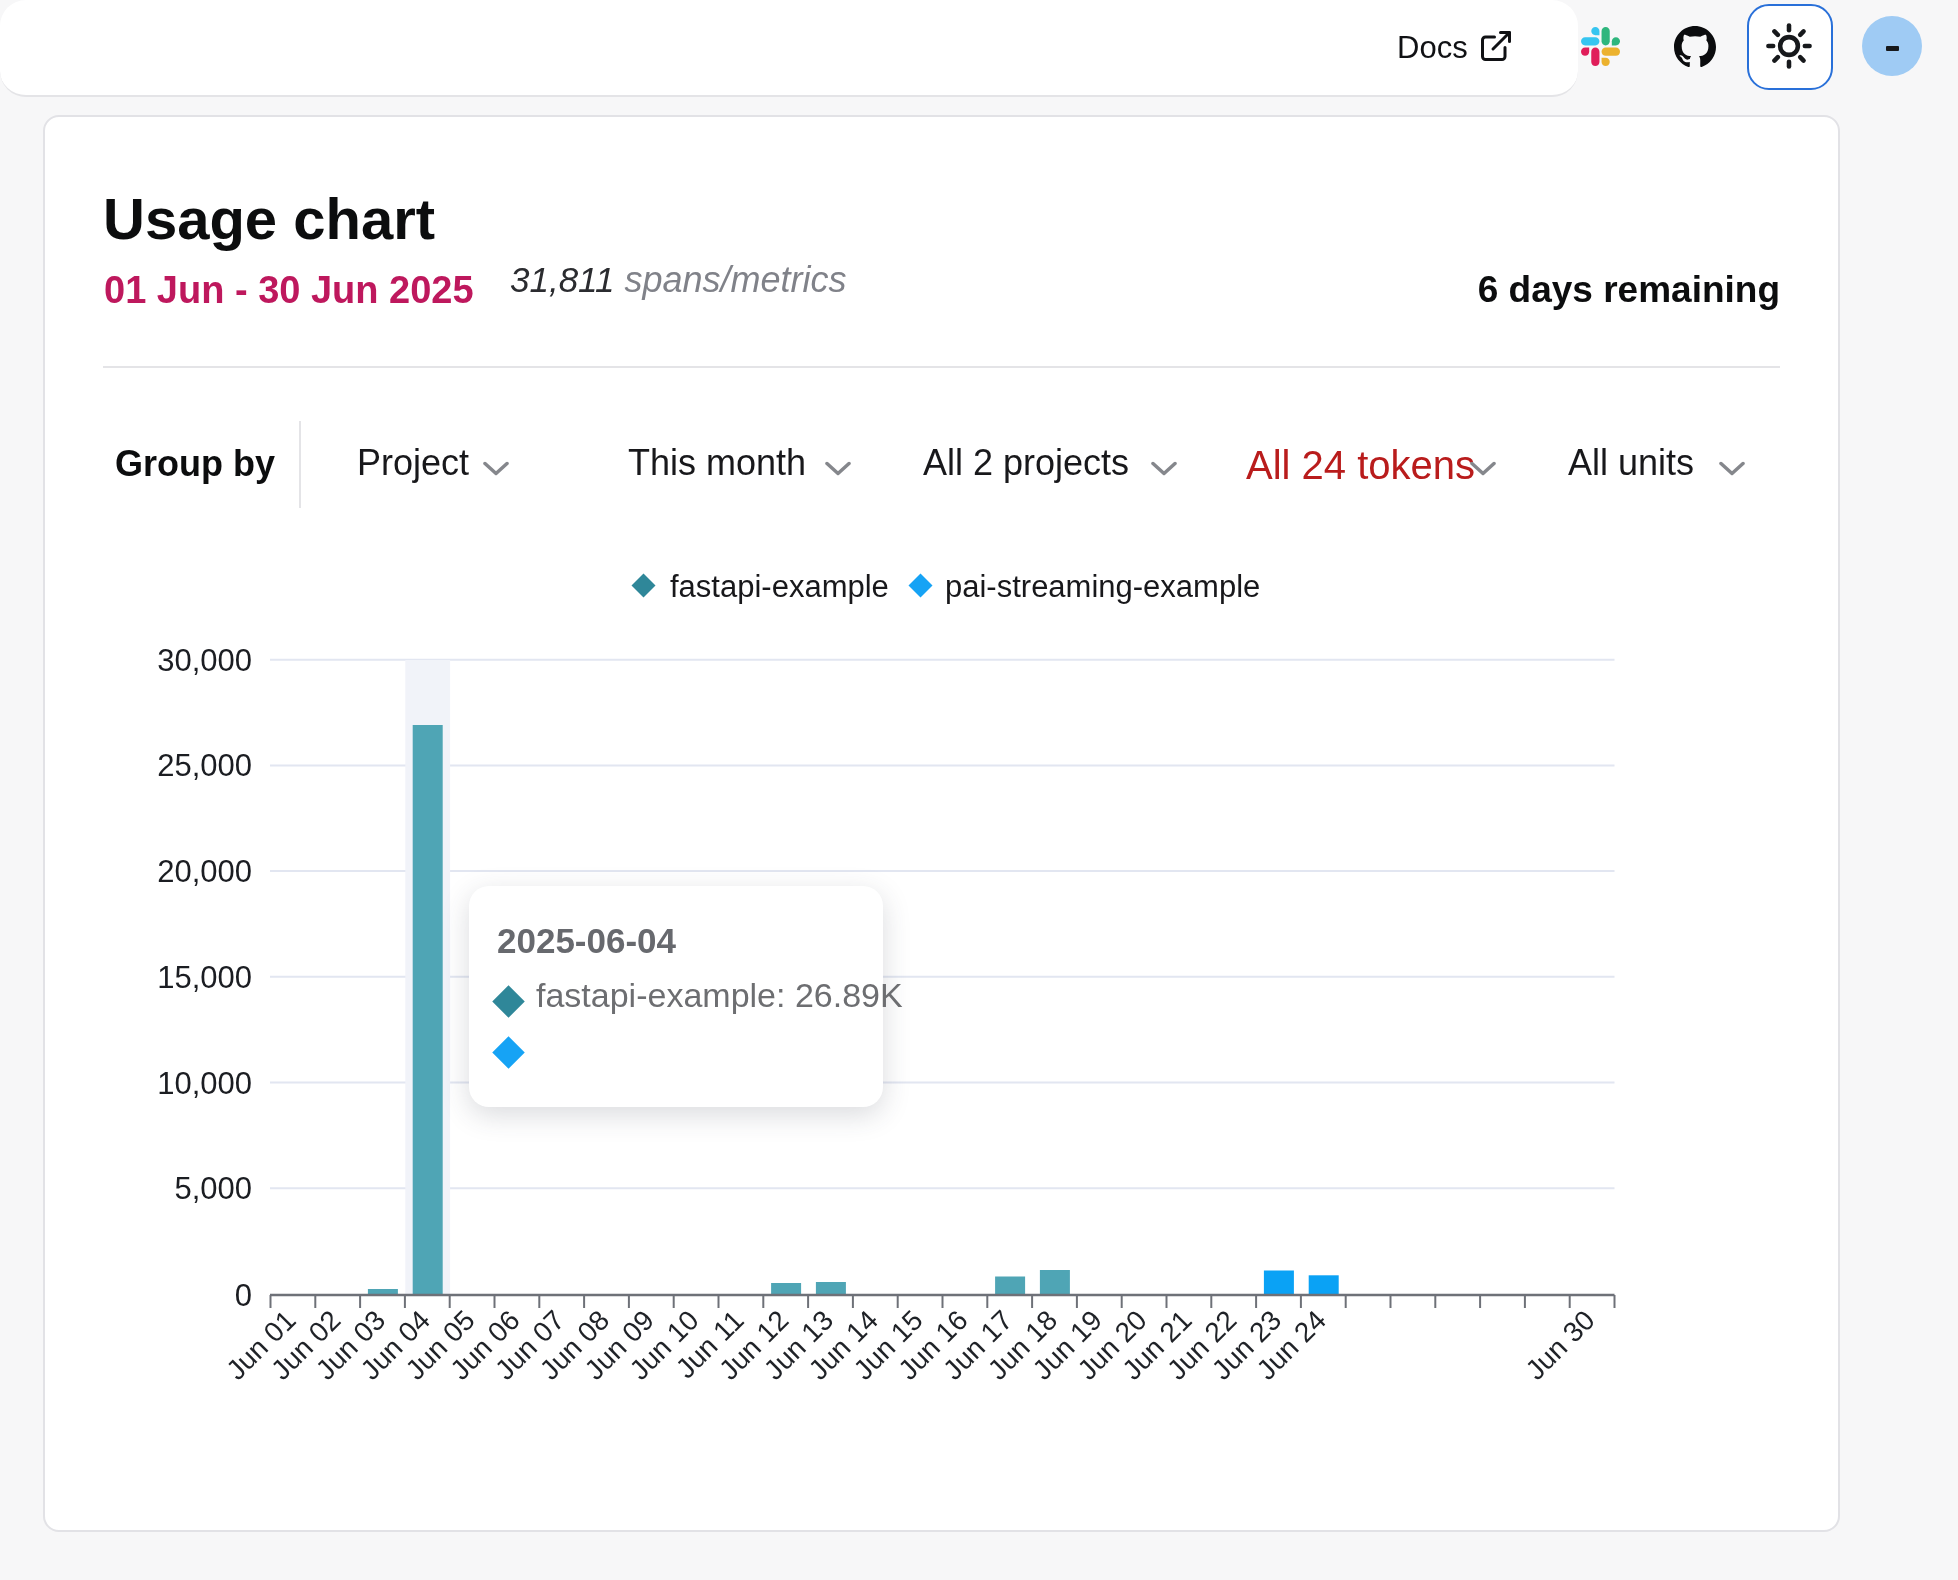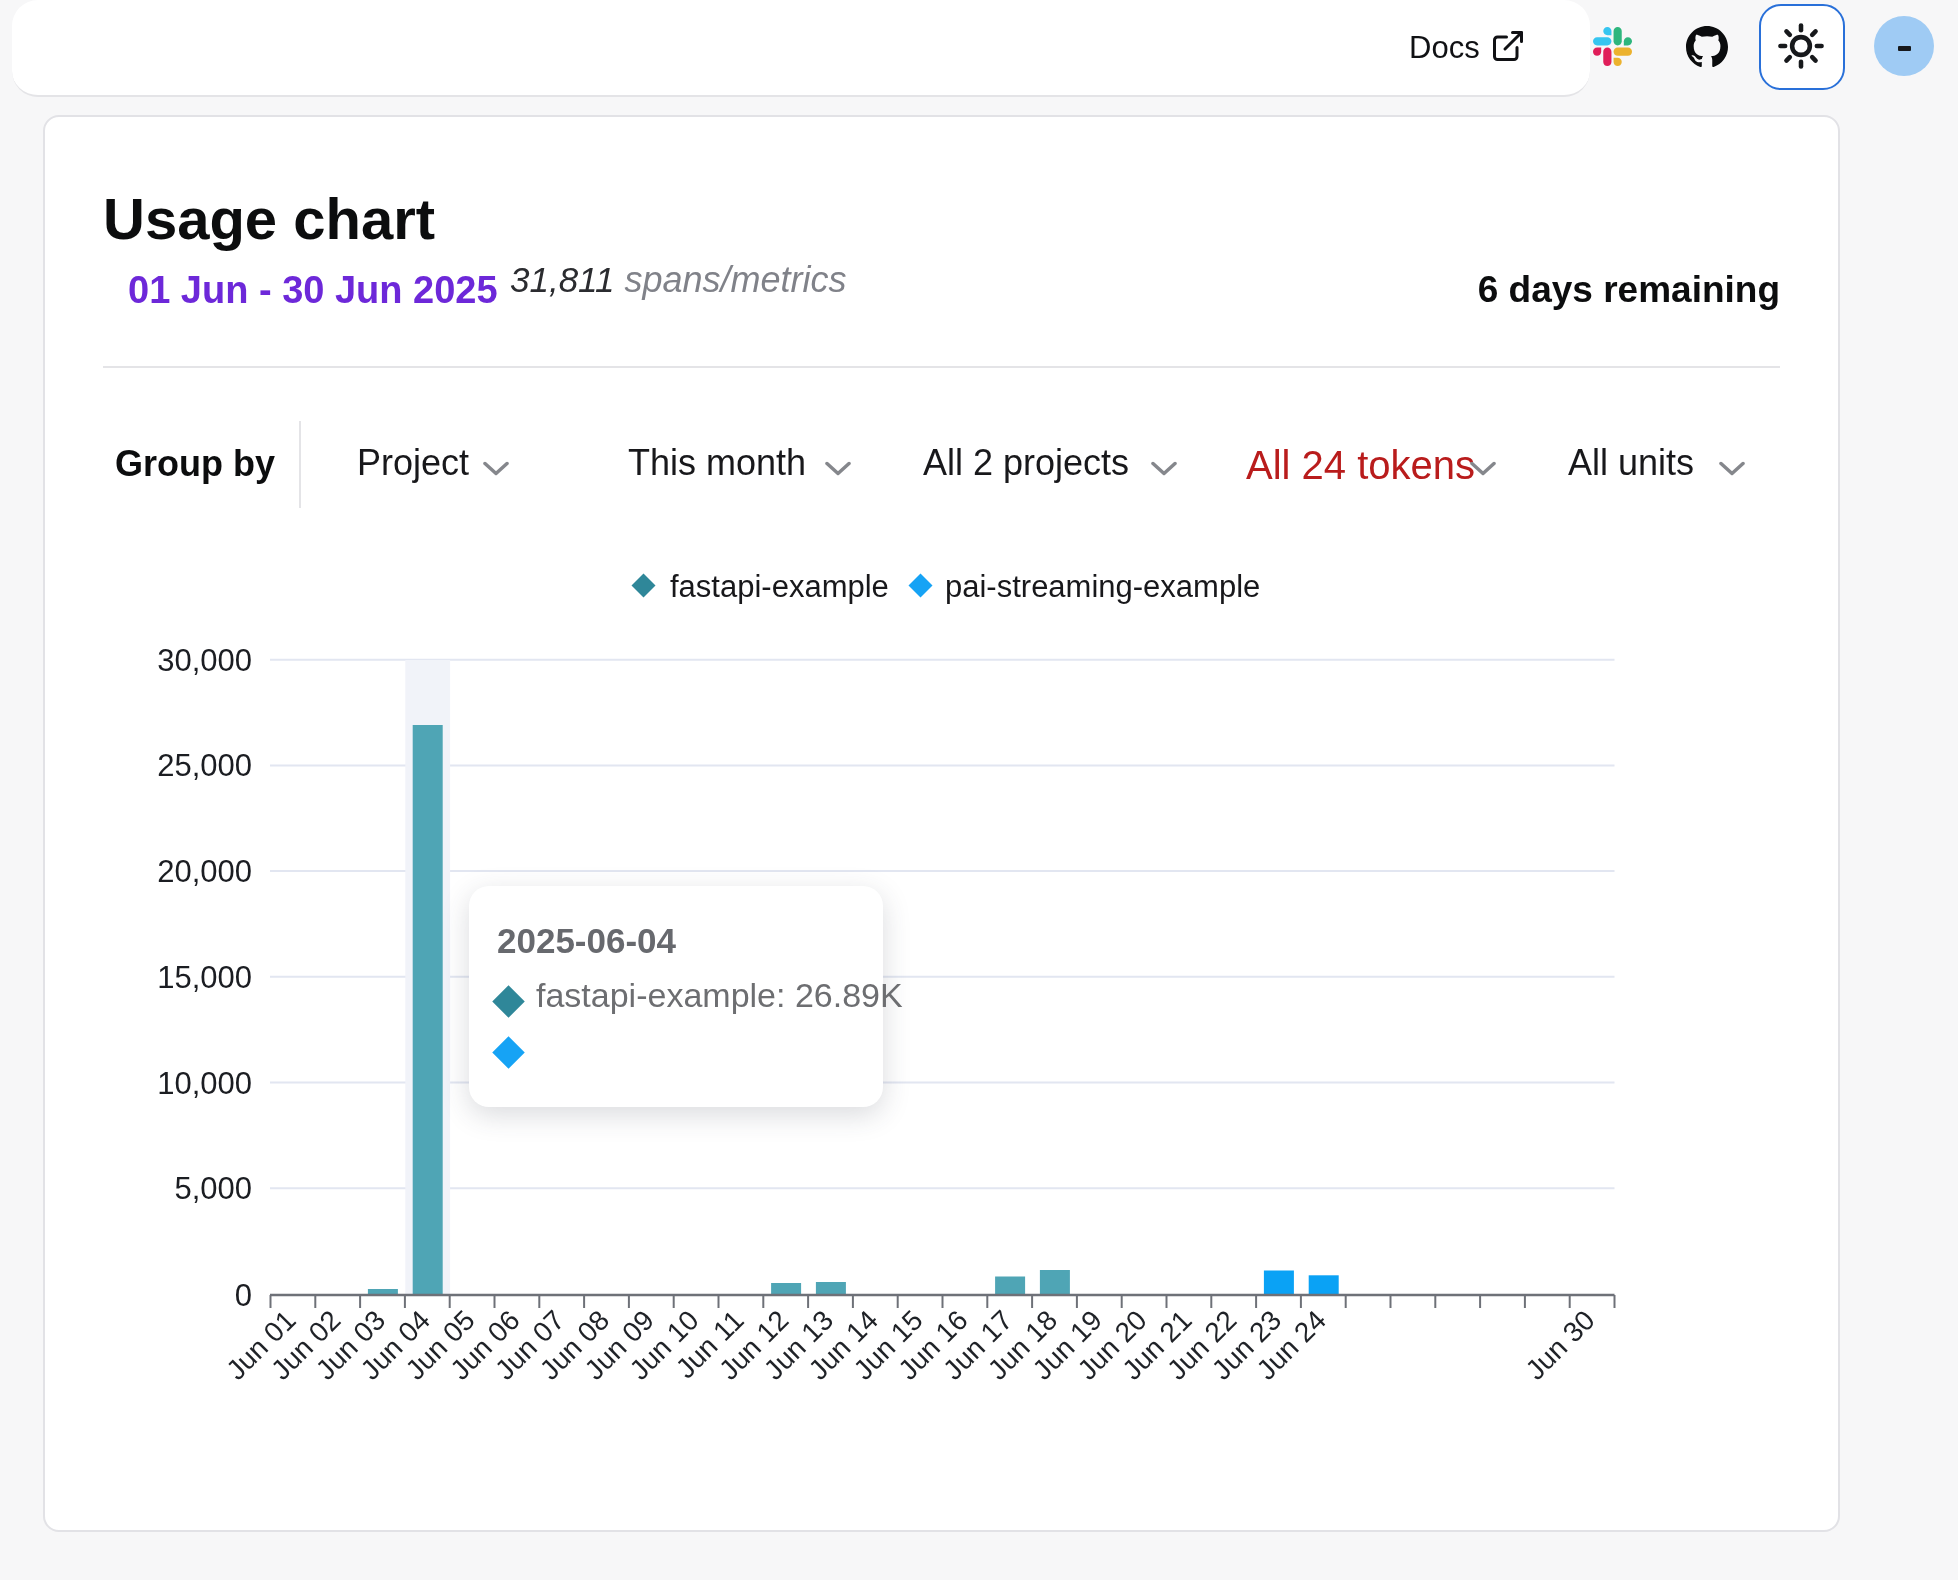--- a/index.html
+++ b/index.html
@@ -1,17 +1,17 @@
 <!DOCTYPE html>
 <html><head>
 <meta charset="utf-8">
 <style>
   html,body{margin:0;padding:0;width:1958px;height:1580px;background:#f7f7f8;font-family:"Liberation Sans",sans-serif;position:relative;overflow:hidden;}
   .abs{position:absolute;}
-  #topbar{position:absolute;left:12px;top:0;width:1578px;height:95px;background:#ffffff;border-bottom:2px solid #e4e4e7;border-radius:26px;}
+  #topbar{position:absolute;left:0;top:0;width:1578px;height:95px;background:#ffffff;border-bottom:2px solid #e4e4e7;border-radius:26px;}
   #docs{position:absolute;left:1397px;top:32px;font-size:31px;line-height:1;color:#101114;}
   #themebtn{position:absolute;left:1747px;top:4px;width:82px;height:82px;border:2.5px solid #2970d9;border-radius:22px;background:#fff;}
   #avatar{position:absolute;left:1862px;top:16px;width:60px;height:60px;border-radius:50%;background:#9fcbf4;}
   #avatar .dash{position:absolute;left:24px;top:30px;width:13px;height:5px;background:#17191c;border-radius:1px;}
   #card{position:absolute;left:43px;top:115px;width:1793px;height:1413px;background:#ffffff;border:2px solid #e2e2e6;border-radius:16px;}
   .t{position:absolute;line-height:1;white-space:nowrap;}
   #tooltip{position:absolute;left:469px;top:886px;width:396px;height:221px;background:#ffffff;border-radius:20px;box-shadow:0 8px 28px rgba(50,55,70,0.18);z-index:5;padding-left:18px;}
   .dia{position:absolute;transform:rotate(45deg);}
 </style>
 </head>
@@ -49,21 +49,21 @@
       <path d="M6.84 17.16l-1.56 1.56"></path>
     </svg>
   <div id="avatar">
       <div class="dash"></div>
     </div>
 </div>
 
 <div id="card"></div>
 
 <div class="t" style="left:103px;top:190px;font-size:58px;font-weight:700;color:#0c0d0e;">Usage chart</div>
-<div class="t" style="left:104px;top:271px;font-size:38px;font-weight:700;color:#6d28d9;margin-left:24px;">01 Jun - 30 Jun 2025</div>
+<div class="t" style="left:104px;top:271px;font-size:38px;font-weight:700;color:#be185d;">01 Jun - 30 Jun 2025</div>
 <div class="t" style="left:510px;top:262px;font-size:35px;color:#2b2c30;font-style:italic;">31,811<span style="font-size:36px;color:#808289;"> spans/metrics</span></div>
 <div class="t" style="right:178px;top:271px;font-size:37px;font-weight:700;color:#0c0d0e;">6 days remaining</div>
 <div class="abs" style="left:103px;top:366px;width:1677px;height:2px;background:#e4e4e7;"></div>
 
 <div class="t" style="left:115px;top:446px;font-size:36px;font-weight:700;color:#0c0d0e;">Group by</div>
 <div class="abs" style="left:299px;top:421px;width:2px;height:87px;background:#e4e4e7;"></div>
 <div class="t" style="left:357px;top:445px;font-size:36px;color:#18181b;">Project</div>
 <div class="t" style="left:628px;top:445px;font-size:36px;color:#18181b;">This month</div>
 <div class="t" style="left:923px;top:445px;font-size:36px;color:#18181b;">All 2 projects</div>
 <div class="t" style="left:1246px;top:445px;font-size:40px;color:#b91c1c;">All 24 tokens</div>

